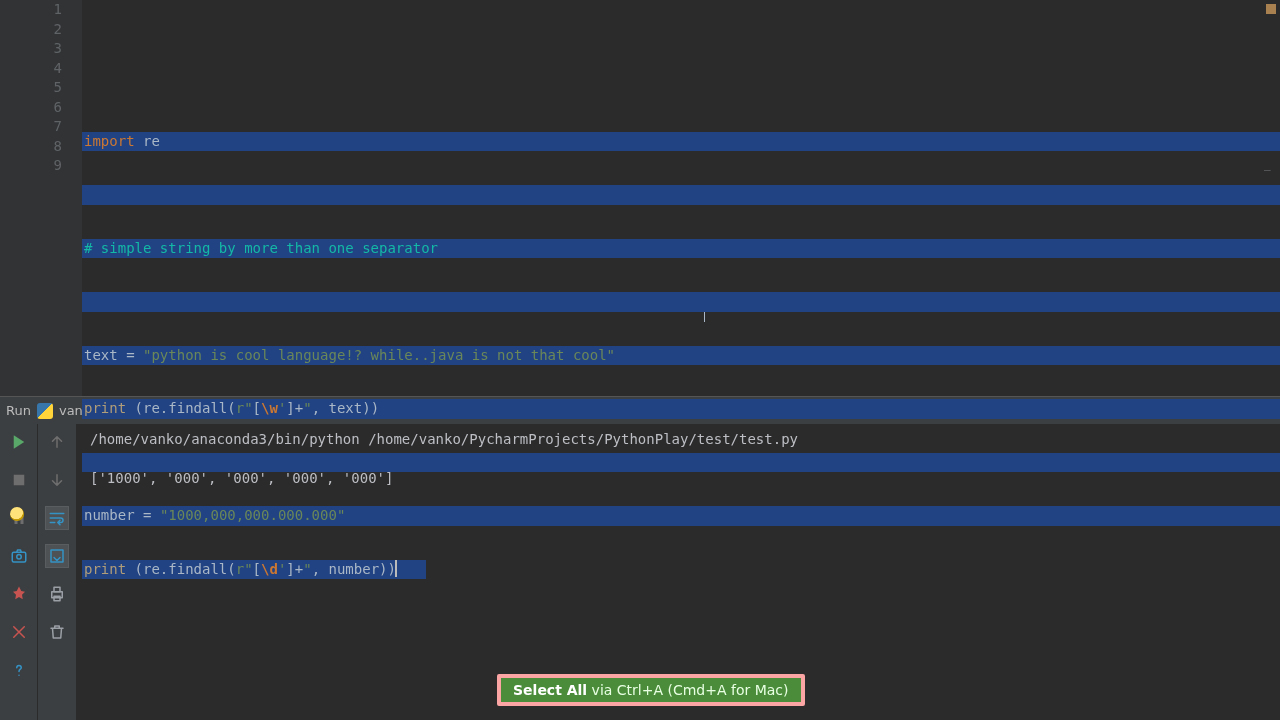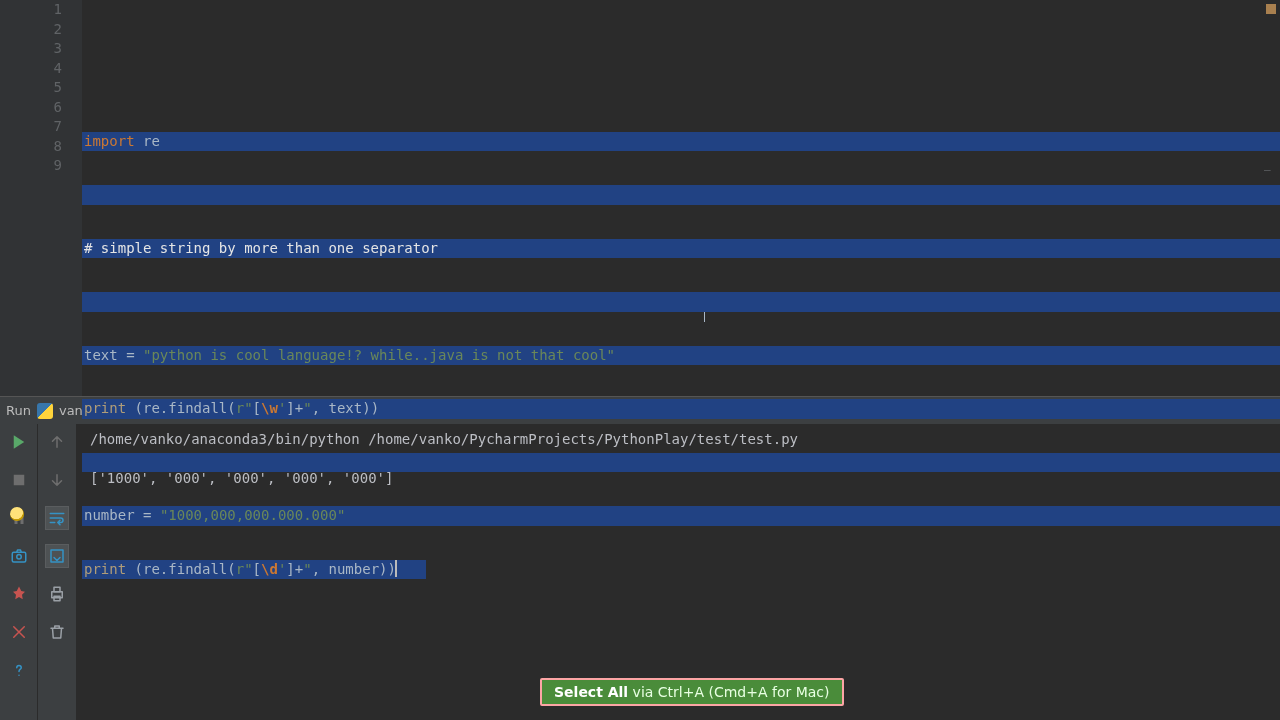--- a/index.html
+++ b/index.html
@@ -23,21 +23,21 @@
   .gutter div { height:19.5px; }
   .code {
     flex: 1; position: relative; padding:0; line-height:19.5px;
     white-space: pre; font-size:14px;
   }
   .codeline { height:19.5px; display:block; padding-left:2px; position:relative;margin-top:34px;}
   .sel { background:#214283; }
   
   .kw { color:#cc7832; }
   .ident { color:#a9b7c6; }
-  .comment { color:#e5e5e5; }
+  .comment { color:#14b8a6; }
   .str { color:#6a8759; }
   .esc { color:#cc7832; font-weight:bold;}
   .call { color:#b09d79;text-align:right; }
   .caret {
     display:inline-block; width:2px; height:17px; background:#bbbbbb;
     vertical-align:text-bottom; margin-left:-1px;
   }
   .bulb {
     position:absolute; left:-72px; top:1px; width:14px; height:14px;
     background: radial-gradient(circle at 45% 40%, #ffe27a 0 55%, #c69b00 60% 100%);
@@ -77,24 +77,23 @@
   .tool svg{ width:18px; height:18px; }
   .tool.active{ background:#4e5254; border:1px solid #5a5d5f;}
   .console{
     flex:1; padding:6px 8px 0 14px; color:#bcbec4; line-height:19.5px;
     white-space:pre; font-size:14px; overflow:hidden;
   }
 
   
   .tip{
     position:absolute; left:497px; bottom:14px;
-    background:#4a8c3a; color:#e8ffe2; border:2px solid #fca5a5;
+    background:#4a8c3a; color:#e8ffe2; border:4px solid #fca5a5;
     padding:4px 12px; font-family:"DejaVu Sans",sans-serif; font-size:14px;
     border-radius:2px;
-    margin-left:43px;
   }
   .tip b{ color:#ffffff; font-weight:bold;}
 </style>
 </head>
 <body>
 
 <div class="ide">
 
   <div class="editor-area">
     <div class="gutter" id="gutter">

